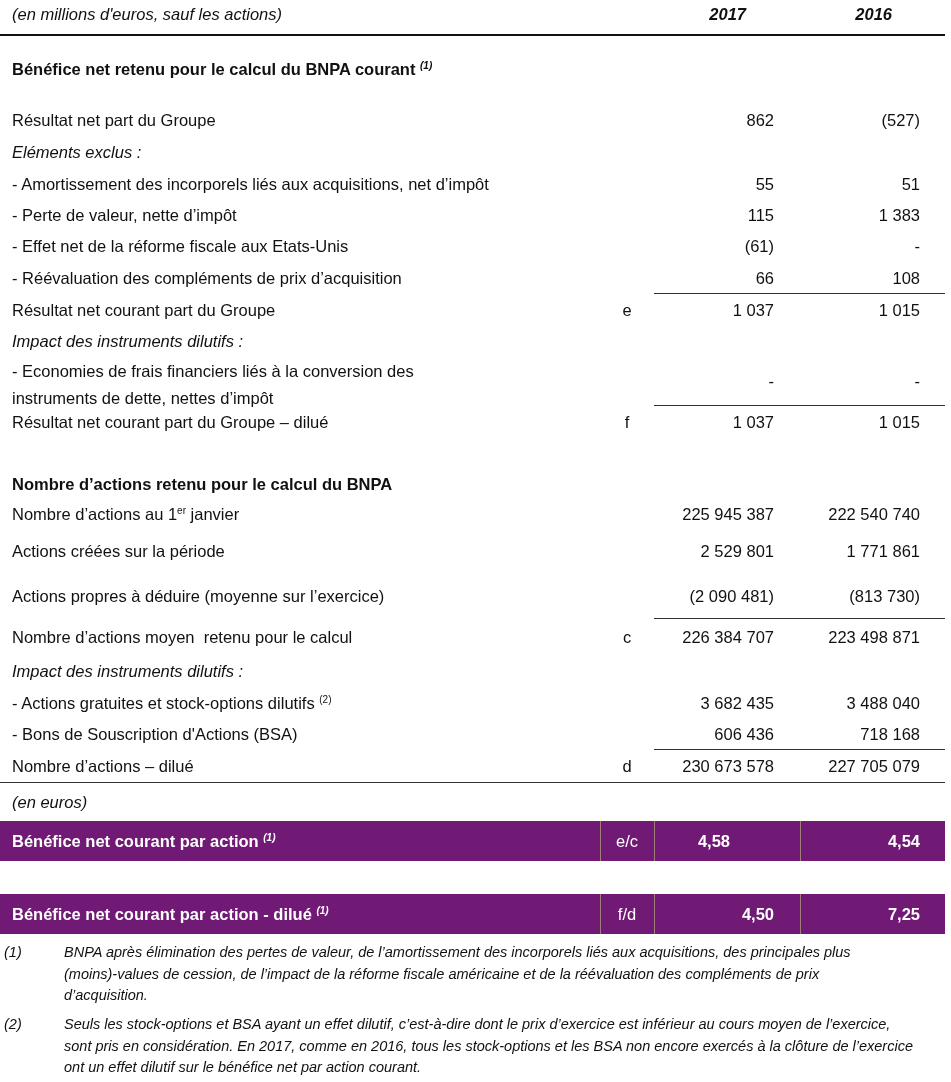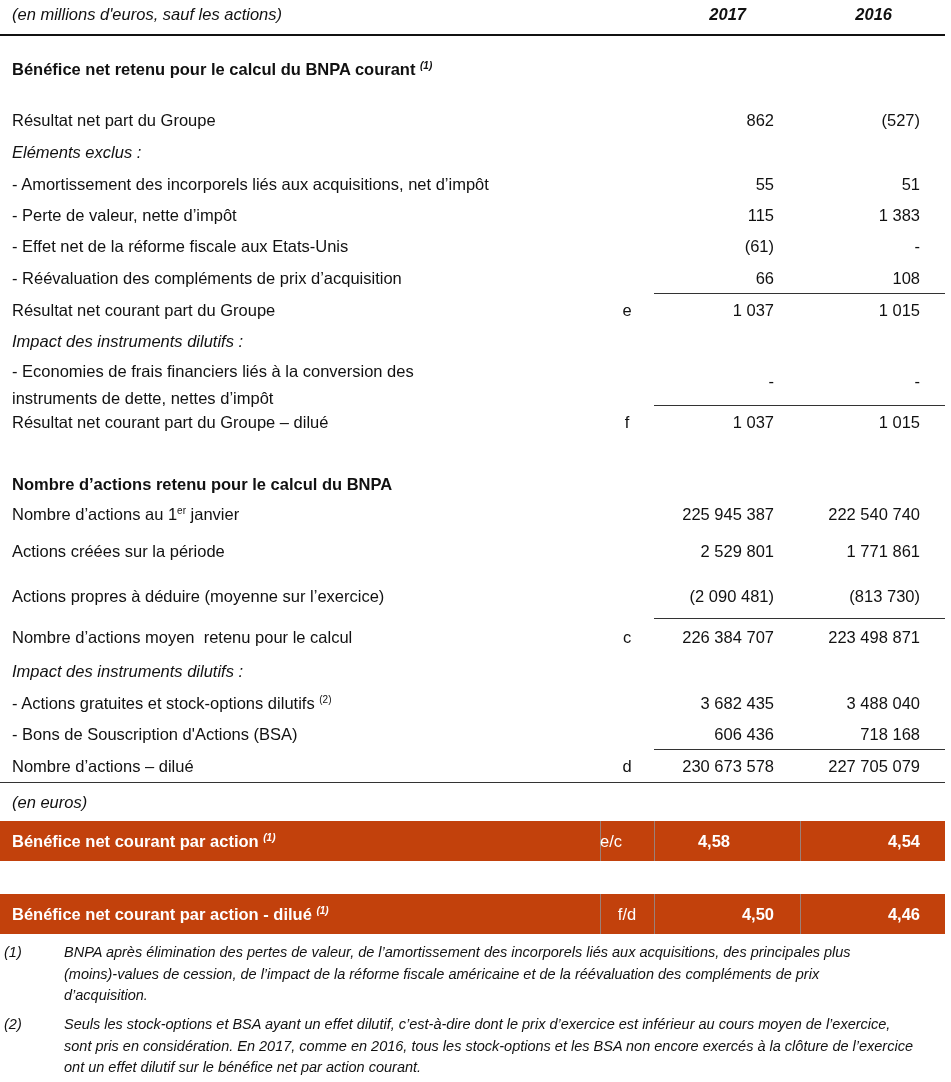--- a/index.html
+++ b/index.html
@@ -8,21 +8,21 @@
   .row { position: absolute; left: 0; width: 951px; height: 28px; }
   .lbl { position: absolute; left: 12px; top: 0; line-height: 28px; white-space: nowrap; }
   .lbl.ml { line-height: 27px; white-space: normal; width: 460px; }
   .let { position: absolute; left: 600px; width: 54px; text-align: center; line-height: 28px; }
   .v17 { position: absolute; left: 654px; width: 120px; text-align: right; line-height: 28px; }
   .v16 { position: absolute; left: 800px; width: 120px; text-align: right; line-height: 28px; }
   .it { font-style: italic; }
   .b { font-weight: bold; }
   sup { font-size: 10px; line-height: 0; }
   .hline { position: absolute; height: 0; border-top: 1.5px solid #333; }
-  .band { position: absolute; left: 0; width: 945px; height: 40px; background: #c2410c; color: #fff; font-weight: bold; }
+  .band { position: absolute; left: 0; width: 945px; height: 40px; background: #701a75; color: #fff; font-weight: bold; }
   .band .cell { position: absolute; top: 0; height: 40px; line-height: 40px; }
   .band .sep { position: absolute; top: 0; width: 1px; height: 40px; background: #9c8078; }
   .fn { position: absolute; left: 0; width: 951px; font-style: italic; font-size: 14.5px; line-height: 21.5px; }
   .fn .num { position: absolute; left: 4px; top: 0; }
   .fn .txt { position: absolute; left: 64px; top: 0; width: 900px; white-space: nowrap; }
 </style>
 </head>
 <body>
 
 <div class="row" style="top:0;">
@@ -134,34 +134,34 @@
 </div>
 <div class="hline" style="top:782px; left:0; width:945px;"></div>
 
 <div class="row" style="top:788px;">
   <span class="lbl it">(en euros)</span>
 </div>
 
 <div class="band" style="top:821px;">
   <span class="cell" style="left:12px;"><span>Bénéfice net courant par action</span> <sup class="it">(1)</sup></span>
   <span class="sep" style="left:600px;"></span>
-  <span class="cell" style="left:600px; width:54px; text-align:left; font-weight:normal;">e/c</span>
+  <span class="cell" style="left:600px; width:54px; text-align:center; font-weight:normal;">e/c</span>
   <span class="sep" style="left:654px;"></span>
   <span class="cell" style="left:654px; width:120px; text-align:center;">4,58</span>
   <span class="sep" style="left:800px;"></span>
   <span class="cell" style="left:800px; width:120px; text-align:right;">4,54</span>
 </div>
 <div class="band" style="top:894px;">
   <span class="cell" style="left:12px;"><span>Bénéfice net courant par action - dilué</span> <sup class="it">(1)</sup></span>
   <span class="sep" style="left:600px;"></span>
   <span class="cell" style="left:600px; width:54px; text-align:center; font-weight:normal;">f/d</span>
   <span class="sep" style="left:654px;"></span>
   <span class="cell" style="left:654px; width:120px; text-align:right;">4,50</span>
   <span class="sep" style="left:800px;"></span>
-  <span class="cell" style="left:800px; width:120px; text-align:right;">4,46</span>
+  <span class="cell" style="left:800px; width:120px; text-align:right;">7,25</span>
 </div>
 
 <div class="fn" style="top:942px;">
   <span class="num">(1)</span>
   <div class="txt">
     <div>BNPA après élimination des pertes de valeur, de l’amortissement des incorporels liés aux acquisitions, des principales plus</div>
     <div>(moins)-values de cession, de l’impact de la réforme fiscale américaine et de la réévaluation des compléments de prix</div>
     <div>d’acquisition.</div>
   </div>
 </div>

